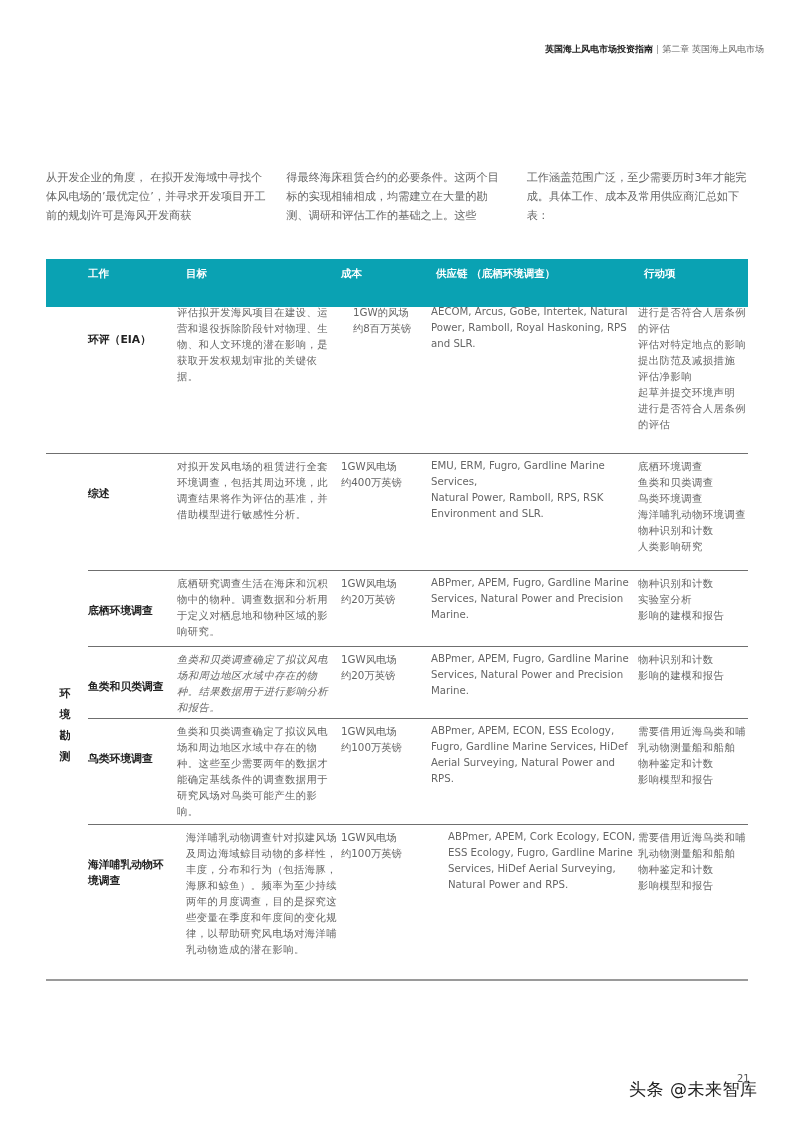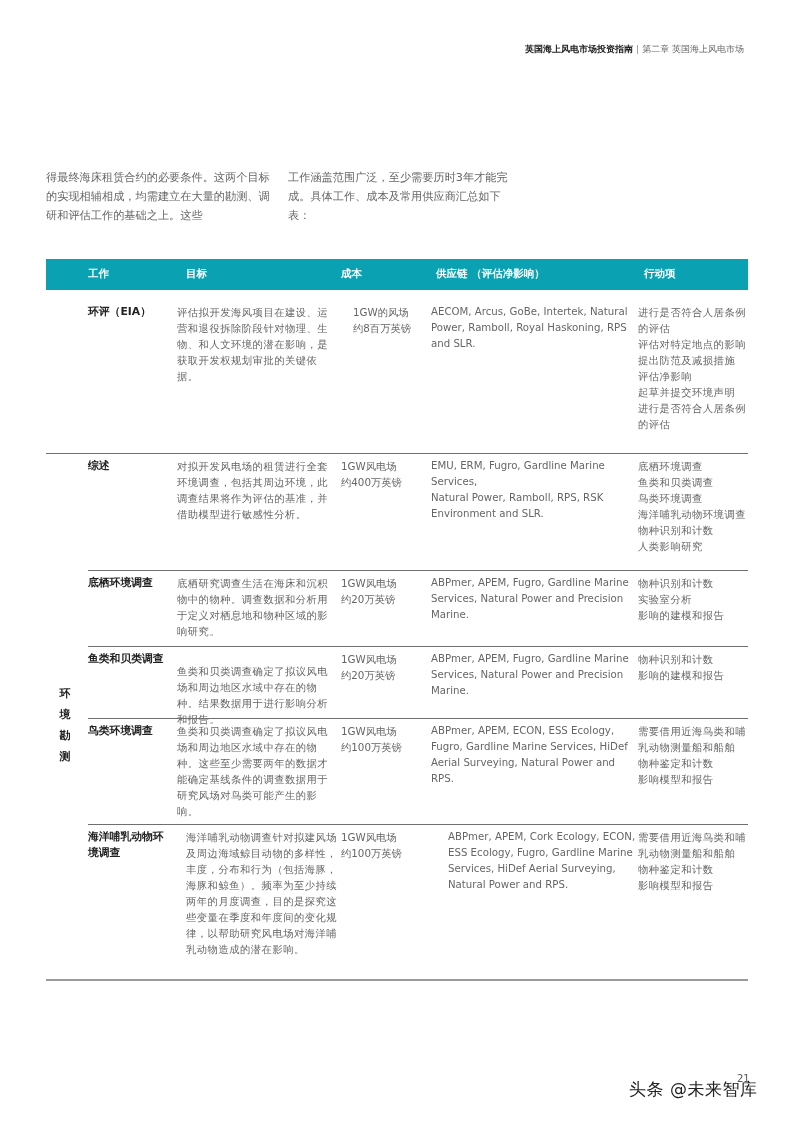--- a/index.html
+++ b/index.html
@@ -2,54 +2,54 @@
 <html><head>
   <meta charset="utf-8">
   <style>
     html, body { margin: 0; padding: 0; background: #ffffff; }
     body {
       width: 793px; height: 1122px; position: relative; overflow: hidden;
       font-family: "DejaVu Sans", "Liberation Sans", sans-serif;
       color: #555555;
     }
     .running-header {
-      position: absolute; top: 43px; right: 49px;
+      position: absolute; top: 43px; right: 29px;
       font-size: 9px; color: #333333; white-space: nowrap;
     }
     .running-header .strong { font-weight: bold; color: #222222; }
     .running-header .sep { color: #888888; margin: 0 3px; }
     .running-header .chap { color: #666666; }
 
     .intro { position: absolute; top: 168px; left: 46px; width: 704px; display: flex; }
     .intro .col {
       font-size: 11.2px; line-height: 19px; color: #666666;
     }
     .intro .c1 { width: 225px; margin-right: 17px; }
     .intro .c2 { width: 225px; margin-right: 17px; }
     .intro .c3 { width: 225px; }
 
     .table-wrap { position: absolute; top: 259px; left: 46px; width: 702px; }
     .thead {
-      height: 31px; background: #0aa2b3; color: #ffffff;
+      height: 48px; background: #0aa2b3; color: #ffffff;
       font-size: 10.5px; font-weight: bold; position: relative;
     }
     .thead span { position: absolute; top: 8px; }
 
     .group-label {
       position: absolute; left: 12px; width: 14px;
       font-size: 11px; font-weight: bold; color: #222222;
       line-height: 21px; text-align: center;
     }
 
     .row { position: absolute; left: 0; width: 702px; }
     .row .line { position: absolute; top: 0; height: 1px; background: #6f6f6f; }
     .cell {
       position: absolute; font-size: 10.3px; line-height: 16px; color: #666666;
     }
-    .cell.work { font-weight: bold; color: #222222; font-size: 10.8px; }
+    .cell.work { font-weight: bold; color: #222222; font-size: 10.8px; margin-top: 28px; }
     .cell.goal { width: 152px; letter-spacing: 0.5px; }
     .cell.cost { width: 80px; }
     .cell.supply { width: 205px; font-size: 10.2px; }
     .cell.actions { width: 115px; letter-spacing: 0.5px; }
     .cell.actions div { white-space: normal; }
 
     .bottom-line { position: absolute; left: 0; width: 702px; height: 2px; background: #9a9a9a; }
 
     .page-number { position: absolute; top: 1073px; left: 737px; font-size: 10px; color: #555555; }
     .watermark {
@@ -59,30 +59,31 @@
     }
   </style>
 </head>
 <body>
 
 <div class="running-header">
   <span class="strong">英国海上风电市场投资指南</span><span class="sep">|</span><span class="chap">第二章 英国海上风电市场</span>
 </div>
 
 <div class="intro">
+  <div class="col c1">从开发企业的角度， 在拟开发海域中寻找个体风电场的’最优定位’，并寻求开发项目开工前的规划许可是海风开发商获</div>
   <div class="col c2">得最终海床租赁合约的必要条件。这两个目标的实现相辅相成，均需建立在大量的勘测、调研和评估工作的基础之上。这些</div>
   <div class="col c3">工作涵盖范围广泛，至少需要历时3年才能完成。具体工作、成本及常用供应商汇总如下表：</div>
 </div>
 
 <div class="table-wrap">
   <div class="thead">
     <span style="left:42px">工作</span>
     <span style="left:140px">目标</span>
     <span style="left:295px">成本</span>
-    <span style="left:390px">供应链 （评估净影响）</span>
+    <span style="left:390px">供应链 （底栖环境调查）</span>
     <span style="left:598px">行动项</span>
   </div>
 
   <div class="group-label" style="top:424px;">
     <div>环</div>
     <div>境</div>
     <div>勘</div>
     <div>测</div>
   </div>
 
@@ -136,21 +137,21 @@
     <div class="cell actions" style="left:592px;top:5px;">
       <div>物种识别和计数</div>
       <div>实验室分析</div>
       <div>影响的建模和报告</div>
     </div>
   </div>
 
   <div class="row" style="top:387px;">
     <div class="line" style="left:42px;width:660px;"></div>
     <div class="cell work" style="left:42px;top:5px;">鱼类和贝类调查</div>
-    <div class="cell goal" style="left:131px;top:17px;">鱼类和贝类调查确定了拟议风电场和周边地区水域中存在的物种。结果数据用于进行影响分析和报告。</div>
+    <div class="cell goal" style="left:131px;top:5px;font-style:italic;">鱼类和贝类调查确定了拟议风电场和周边地区水域中存在的物种。结果数据用于进行影响分析和报告。</div>
     <div class="cell cost" style="left:295px;top:5px;">
       <div>1GW风电场</div>
       <div>约20万英镑</div>
     </div>
     <div class="cell supply" style="left:385px;top:5px;">ABPmer, APEM, Fugro, Gardline Marine Services, Natural Power and Precision Marine.</div>
     <div class="cell actions" style="left:592px;top:5px;">
       <div>物种识别和计数</div>
       <div>影响的建模和报告</div>
     </div>
   </div>

